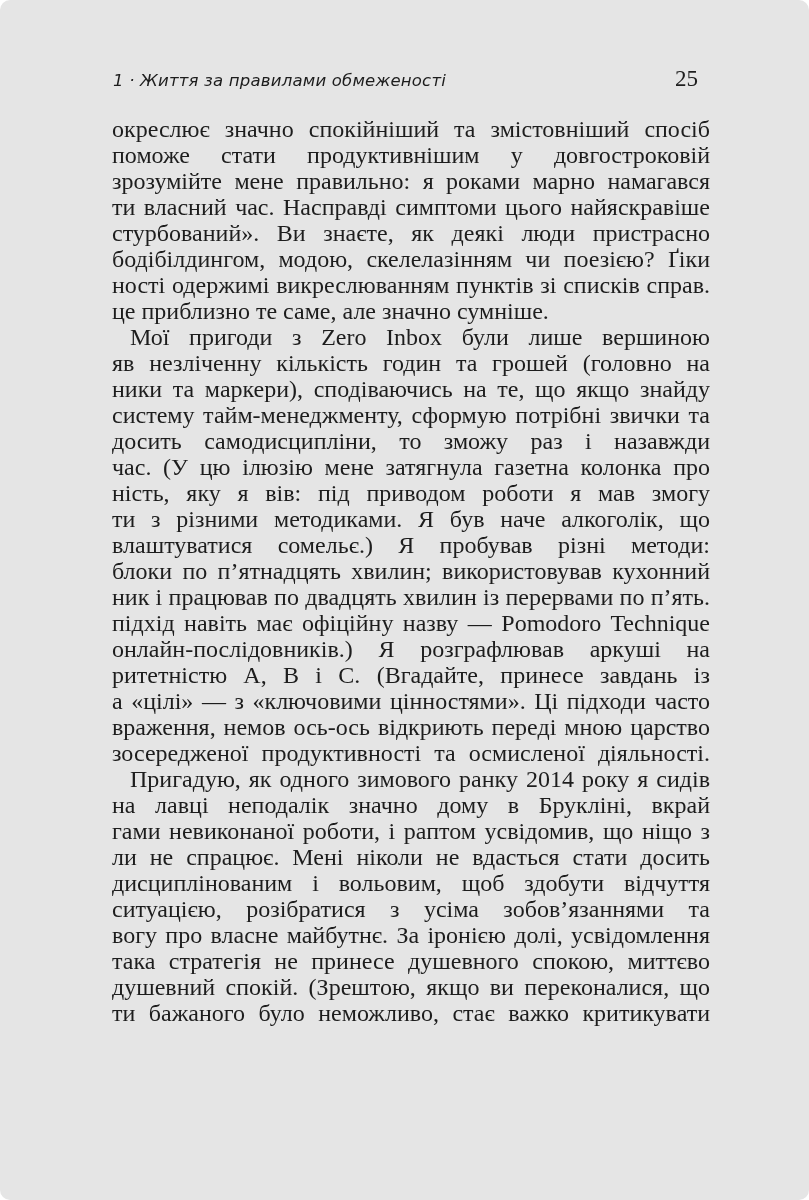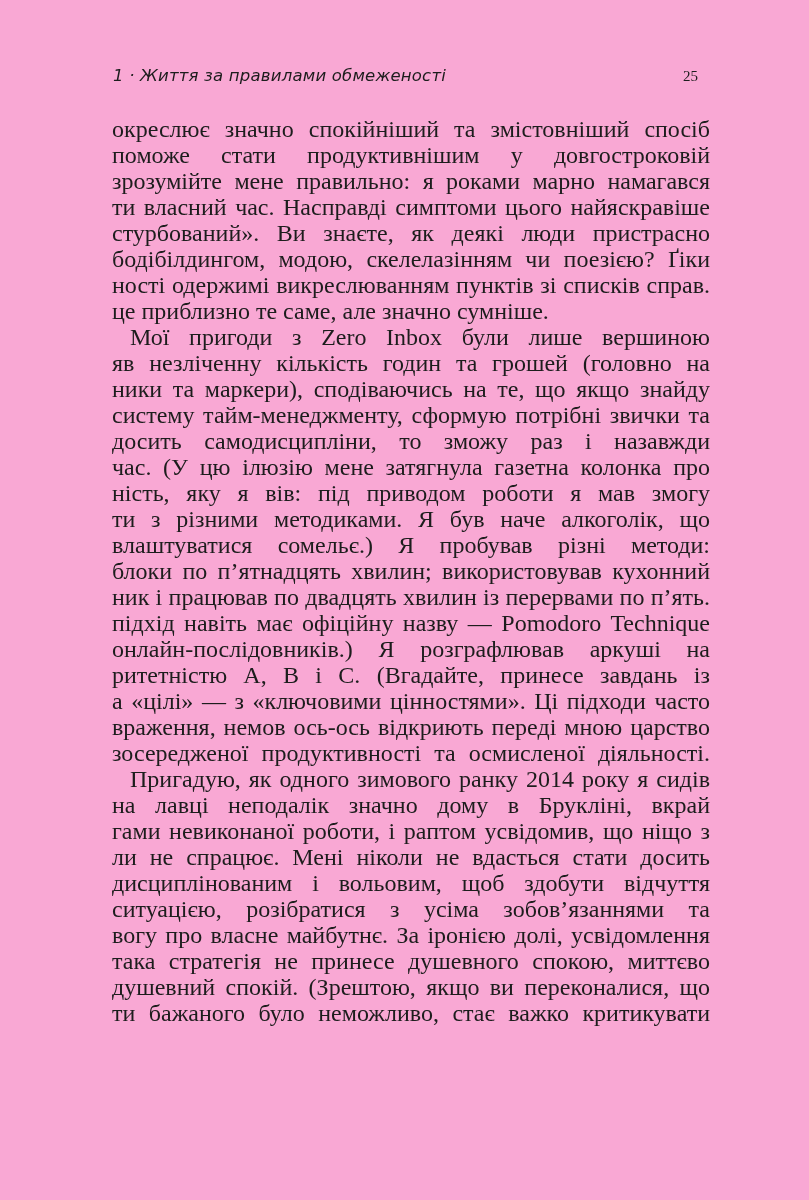--- a/index.html
+++ b/index.html
@@ -29,21 +29,21 @@
   }
   .chapter-title {
     font-family: "DejaVu Sans", sans-serif;
     font-style: italic;
     font-size: 16.5px;
     letter-spacing: 0.2px;
     color: #1d1d1d;
   }
   .page-number {
     font-family: "Liberation Serif", serif;
-    font-size: 15px;
+    font-size: 23px;
     padding-right: 13px;
     color: #1d1d1d;
   }
   .body-text {
     position: absolute;
     left: 112px;
     top: 116px;
     width: 598px;
     font-size: 24px;
     line-height: 26px;
@@ -64,21 +64,21 @@
   }
   .line.first-indent {
     text-indent: 18px;
   }
   .em {
   }
 </style>
 </head>
 <body>
 
-<div class="page" style="background: #f9a8d4; color: rgb(29, 29, 29);">
+<div class="page" style="background: #e5e5e5; color: rgb(29, 29, 29); border-radius: 10px;">
   <header class="running-head">
     <span class="chapter-title">1 · Життя за правилами обмеженості</span>
     <span class="page-number">25</span>
   </header>
   <main class="body-text">
       <div class="paragraph">
         <div class="line"><span>окреслює значно спокійніший та змістовніший спосіб життя та до-</span></div>
         <div class="line"><span>поможе стати продуктивнішим у довгостроковій перспективі. Але</span></div>
         <div class="line"><span>зрозумійте мене правильно: я роками марно намагався опанува-</span></div>
         <div class="line"><span>ти власний час. Насправді симптоми цього найяскравіше прояв-</span></div>

